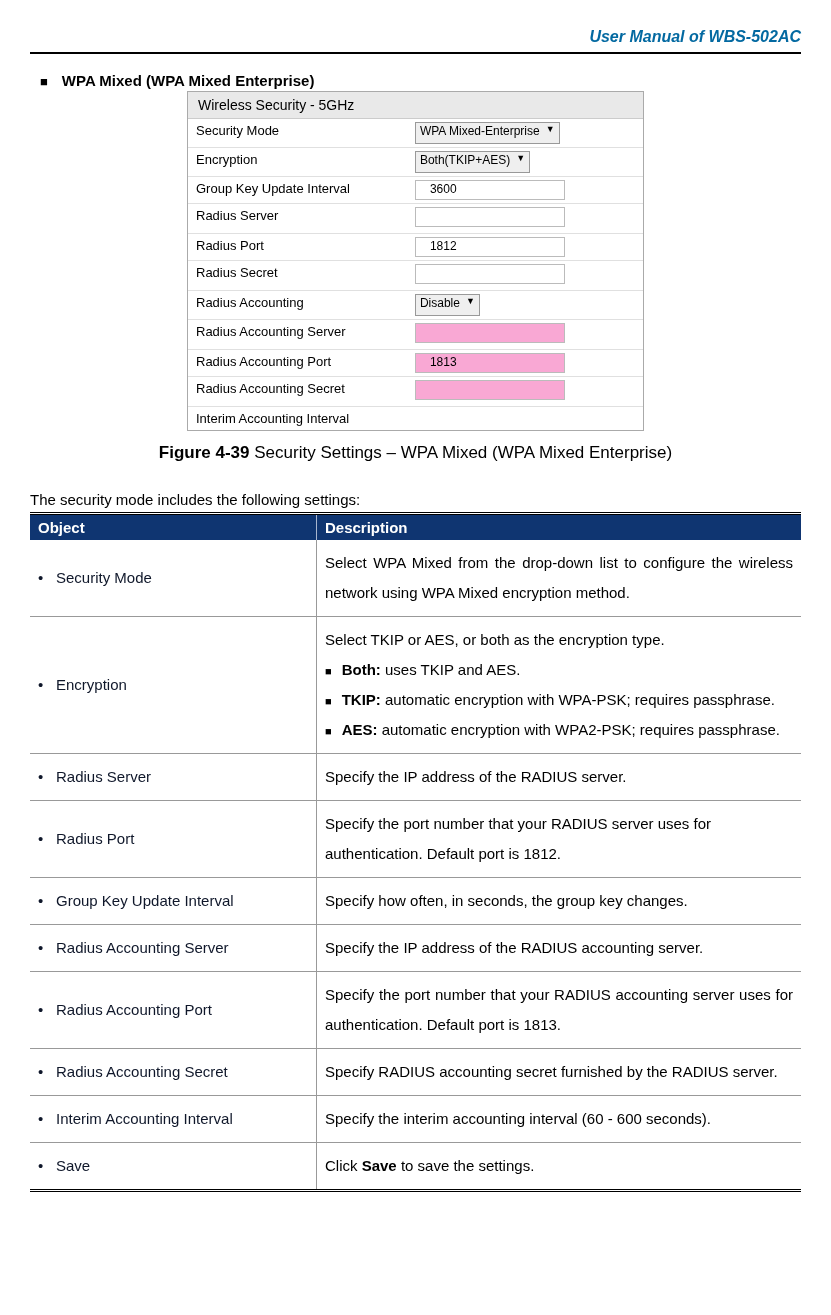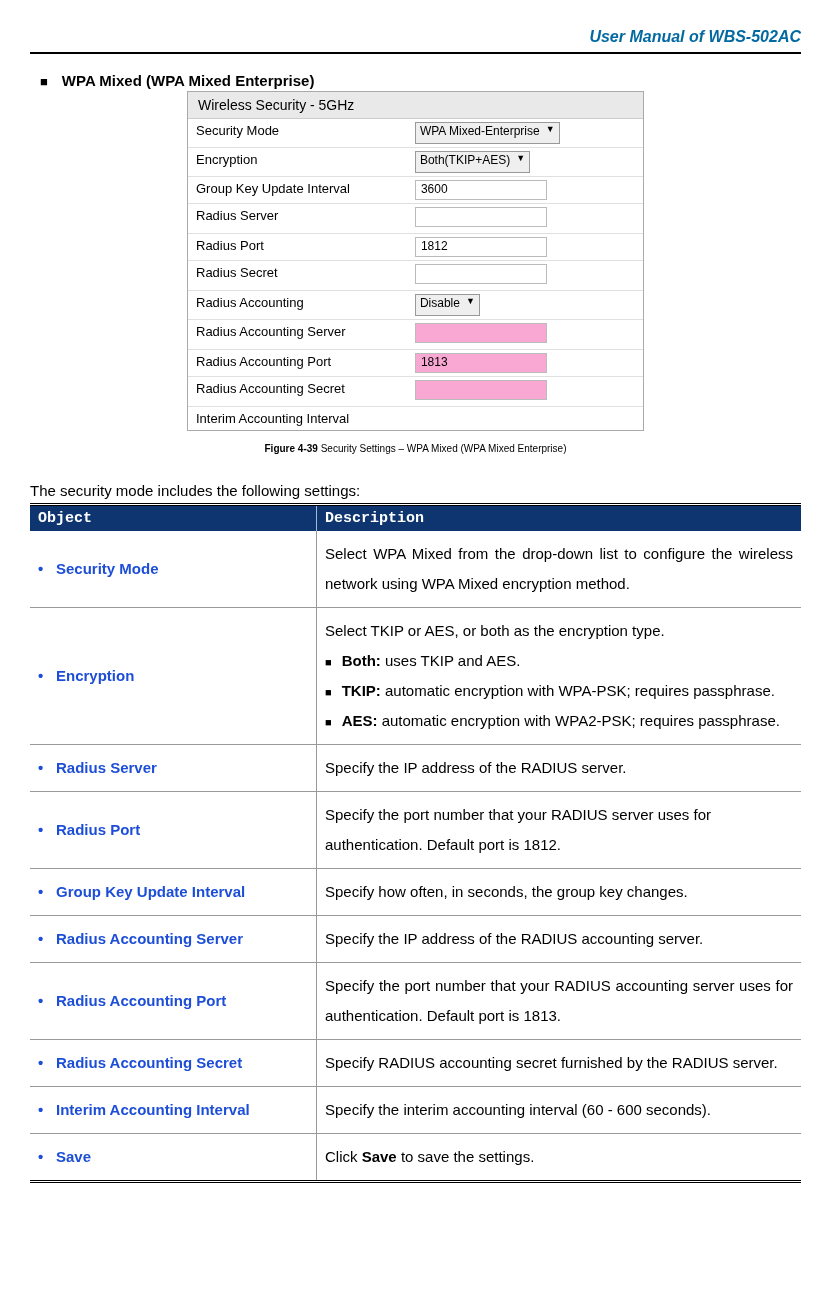--- a/index.html
+++ b/index.html
@@ -70,65 +70,64 @@
   }
   .sel .tri {
     margin-left: 6px;
     font-size: 9px;
   }
   .inp {
     display: inline-block;
     border: 1px solid #bbb;
     background: #fff;
     font-size: 12px;
-    padding: 1px 5px;
+    padding: 1px 14px;
     height: 16px;
     min-width: 120px;
   }
   .inp.dis {
     background: #f9a8d4;
   }
   .caption {
     text-align: center;
     margin: 12px 0 28px 0;
-    font-size: 10px;
+    font-size: 17px;
   }
   .caption .bold { font-weight: bold; }
   .intro {
     margin-bottom: 4px;
   }
   table.desc {
     width: 100%;
     border-collapse: collapse;
     border-top: 3px double #000;
     border-bottom: 3px double #000;
   }
   table.desc thead th {
     background: #0f3571;
     color: #fff;
     text-align: left;
     font-size: 15px;
     padding: 4px 8px;
     font-weight: bold;
-    font-family: Liberation Mono, monospace;
   }
   table.desc thead th:first-child {
     width: 270px;
     border-right: 1px solid #a8b6cf;
   }
   table.desc tbody td {
     padding: 8px 8px;
     border-bottom: 1px solid #999;
     vertical-align: middle;
     line-height: 2.0;
   }
   table.desc tbody tr:last-child td { border-bottom: none; }
   table.desc td.obj {
-    color: #1d4ed8;
-    font-weight: bold;
+    color: #0f172a;
+    font-weight: normal;
     border-right: 1px solid #999;
   }
   .bullet {
     display: inline-block;
     width: 18px;
     text-align: left;
   }
   .sq {
     font-size: 11px;
     margin-right: 10px;

